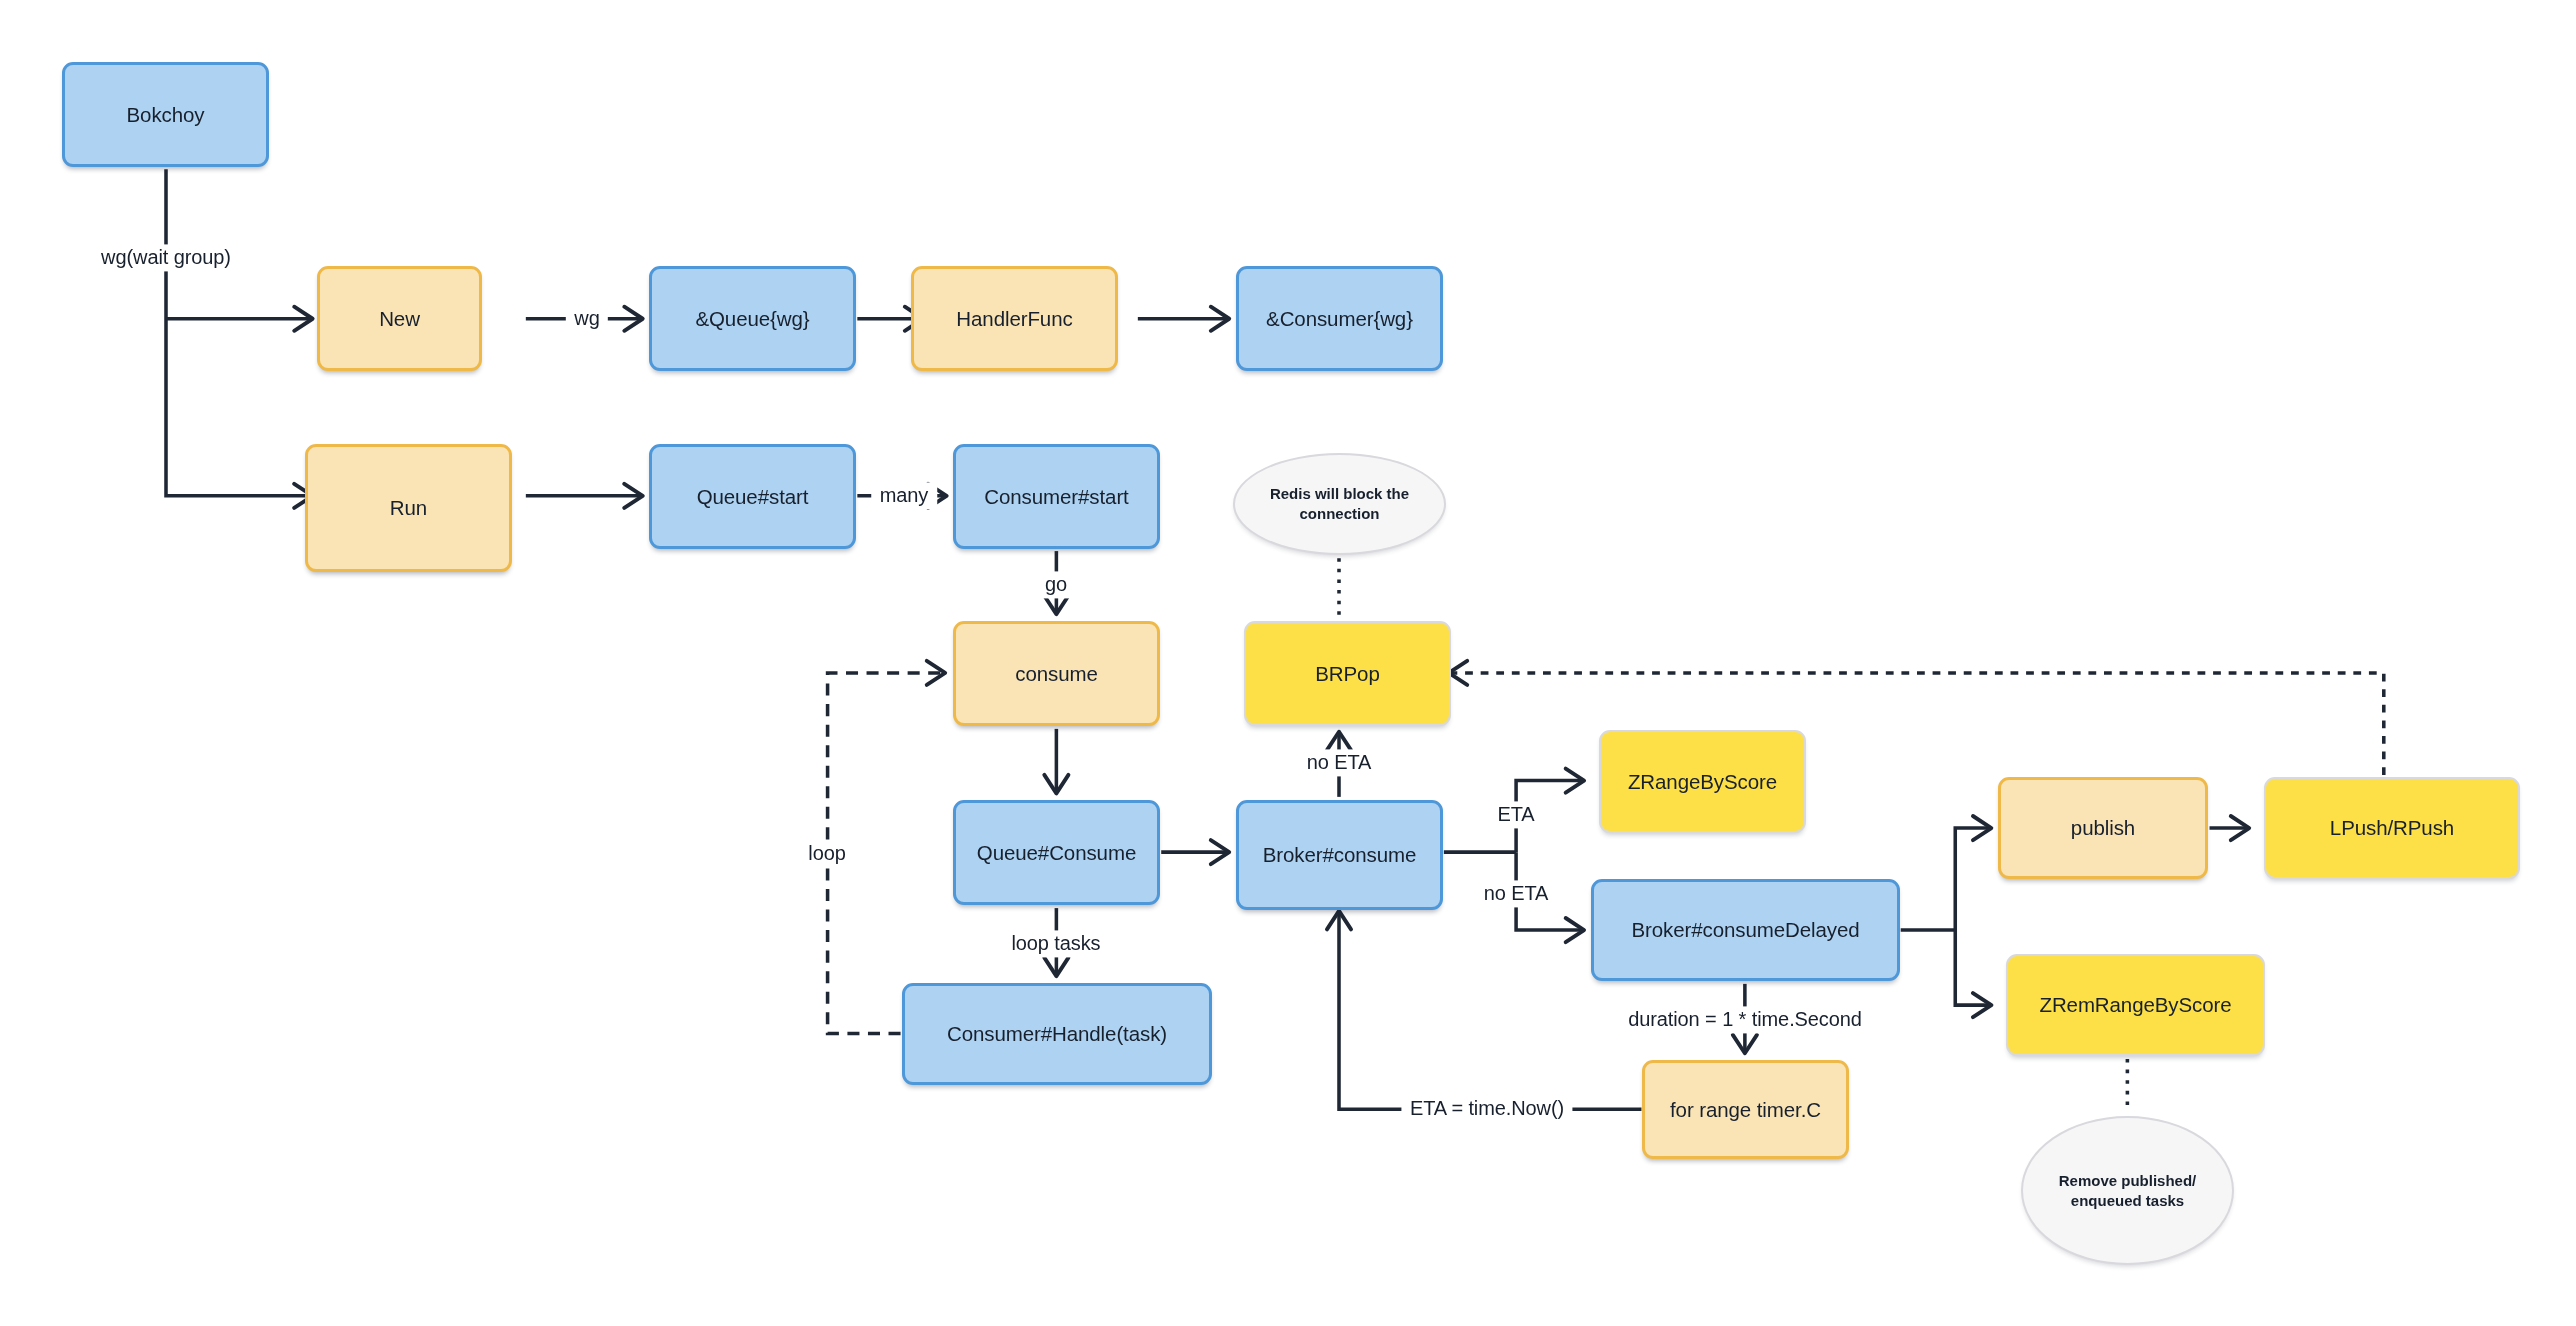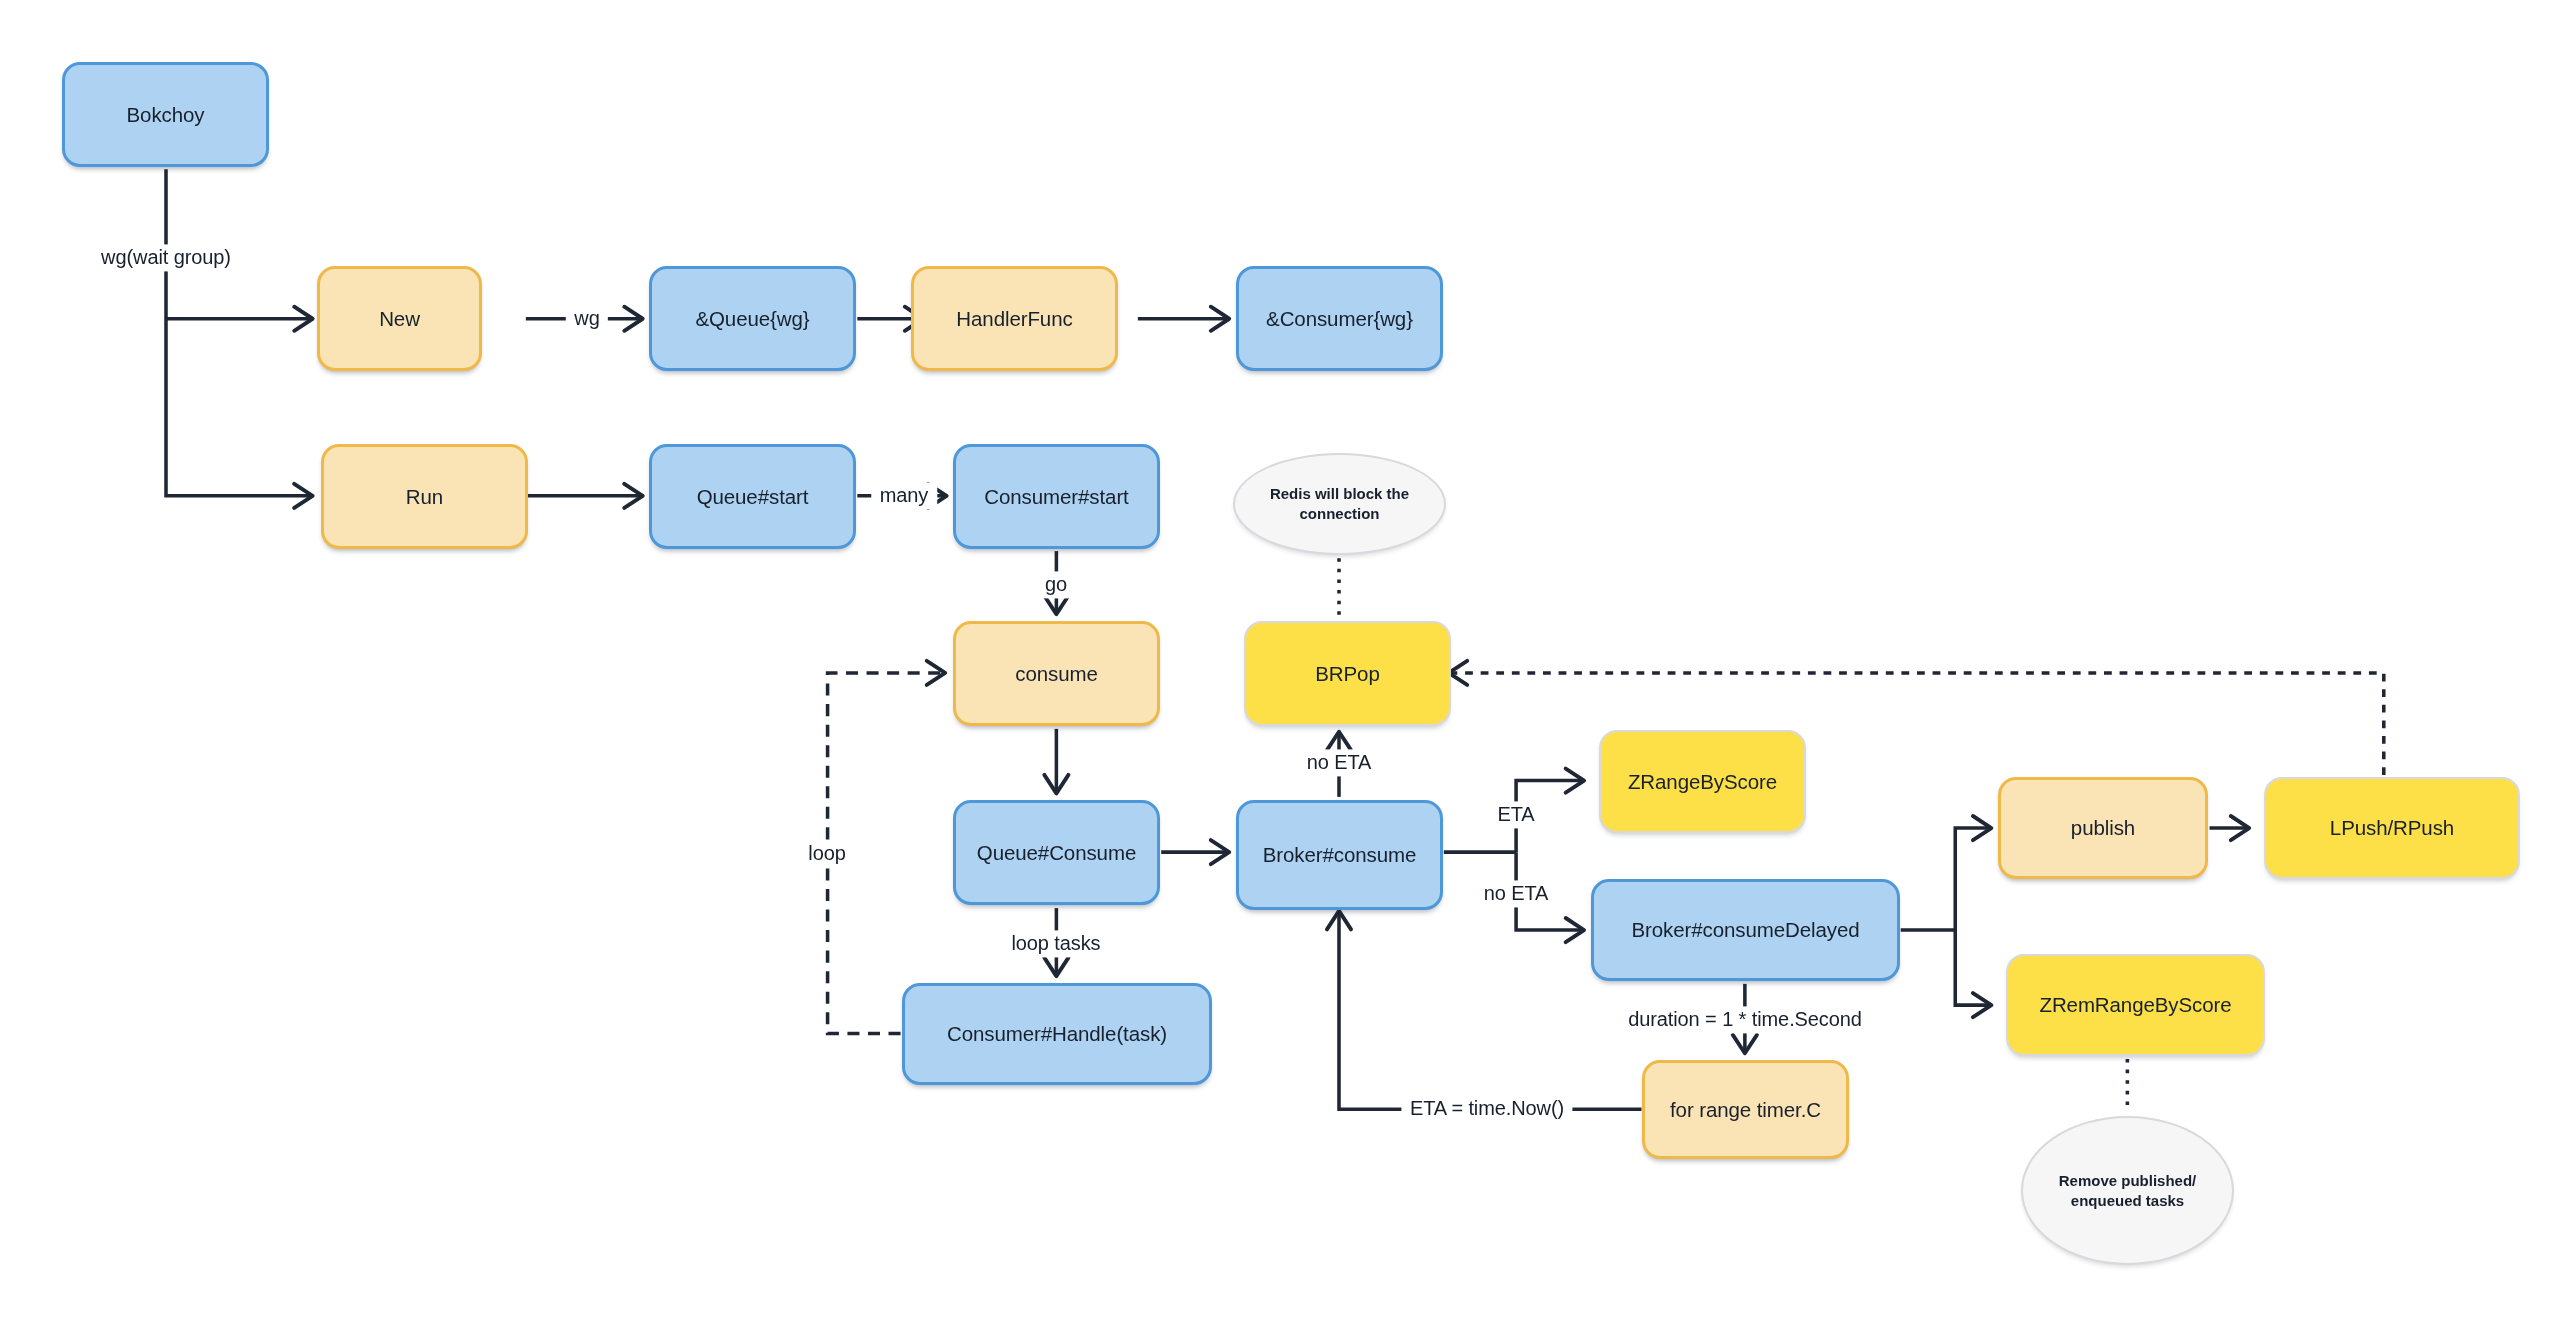--- a/index.html
+++ b/index.html
@@ -1,20 +1,20 @@
 <!DOCTYPE html>
 <html style="font-size:11.3px"><head>
 <meta charset="utf-8">
 <style>
   html,body{margin:0;padding:0;background:#ffffff;}
   .canvas{position:relative;width:2576px;height:1326px;background:#ffffff;overflow:hidden;
           font-family:"Liberation Sans", sans-serif;color:#18202e;}
   svg.wires{position:absolute;left:0;top:0;width:2576px;height:1326px;}
   .node{position:absolute;box-sizing:border-box;display:flex;align-items:center;justify-content:center;
-        border-radius:18px;font-size:20.5px;font-weight:500;letter-spacing:-0.1px;text-align:center;
+        border-radius:11px;font-size:20.5px;font-weight:500;letter-spacing:-0.1px;text-align:center;
         box-shadow:0 3.5px 5px -2.1px rgba(25,35,55,0.32);}
   .node.blue{background:#AED3F2;border:3.5px solid #4E97D9;}
   .node.orange{background:#FAE4B5;border:3.5px solid #EFB94A;}
   .node.gray{background:#fde047;border:2.8px solid #D8D8DD;box-shadow:0 3.5px 5px -2.1px rgba(25,35,55,0.22);margin-left:8px;}
   .ellipse{position:absolute;box-sizing:border-box;display:flex;align-items:center;justify-content:center;
            border-radius:50%;background:#F6F6F7;border:2.8px solid #D8D8DD;font-size:15px;
            text-align:center;box-shadow:0 3.5px 5px -2.1px rgba(25,35,55,0.18);font-weight:bold;}
   .ellipse .txt{line-height:1.32;}
   .elabel{position:absolute;transform:translate(-50%,-50%);background:#ffffff;padding:2.1px 8.5px;
           font-size:20px;font-weight:500;white-space:nowrap;letter-spacing:-0.1px;}
@@ -73,21 +73,21 @@
       <path d="M1890 788 L1890 868" stroke-dasharray="5 10"></path>
       <path d="M3003 1495 L3003 1568" stroke-dasharray="5 10"></path>
     </g>
   </svg>
 
   <div class="node blue" style="left:62px;top:62px;width:207px;height:105px">Bokchoy</div>
   <div class="node orange" style="left:317px;top:266px;width:165px;height:105px">New</div>
   <div class="node blue" style="left:649px;top:266px;width:207px;height:105px">&amp;Queue{wg}</div>
   <div class="node orange" style="left:911px;top:266px;width:207px;height:105px">HandlerFunc</div>
   <div class="node blue" style="left:1236px;top:266px;width:207px;height:105px">&amp;Consumer{wg}</div>
-  <div class="node orange" style="left:321px;top:444px;width:207px;height:105px">Run</div>
+  <div class="node orange" style="left:305px;top:444px;width:207px;height:128px">Run</div>
   <div class="node blue" style="left:649px;top:444px;width:207px;height:105px">Queue#start</div>
   <div class="node blue" style="left:953px;top:444px;width:207px;height:105px">Consumer#start</div>
   <div class="node orange" style="left:953px;top:621px;width:207px;height:105px">consume</div>
   <div class="node gray" style="left:1236px;top:621px;width:207px;height:105px">BRPop</div>
   <div class="node blue" style="left:953px;top:800px;width:207px;height:105px">Queue#Consume</div>
   <div class="node blue" style="left:1236px;top:800px;width:207px;height:110px">Broker#consume</div>
   <div class="node gray" style="left:1591px;top:730px;width:207px;height:103px">ZRangeByScore</div>
   <div class="node blue" style="left:1591px;top:879px;width:309px;height:102px">Broker#consumeDelayed</div>
   <div class="node blue" style="left:902px;top:983px;width:310px;height:102px">Consumer#Handle(task)</div>
   <div class="node orange" style="left:1642px;top:1060px;width:207px;height:99px">for range timer.C</div>

